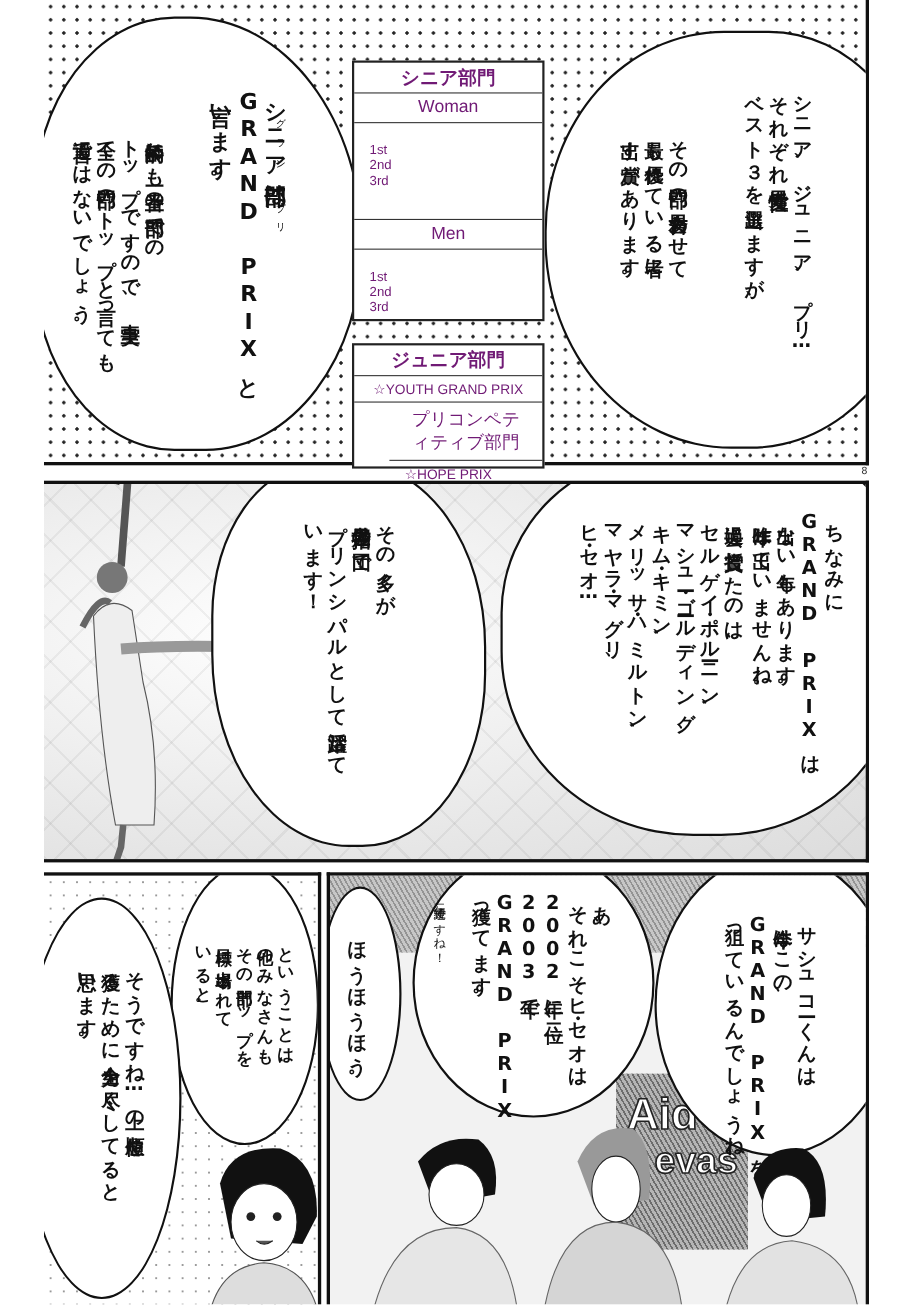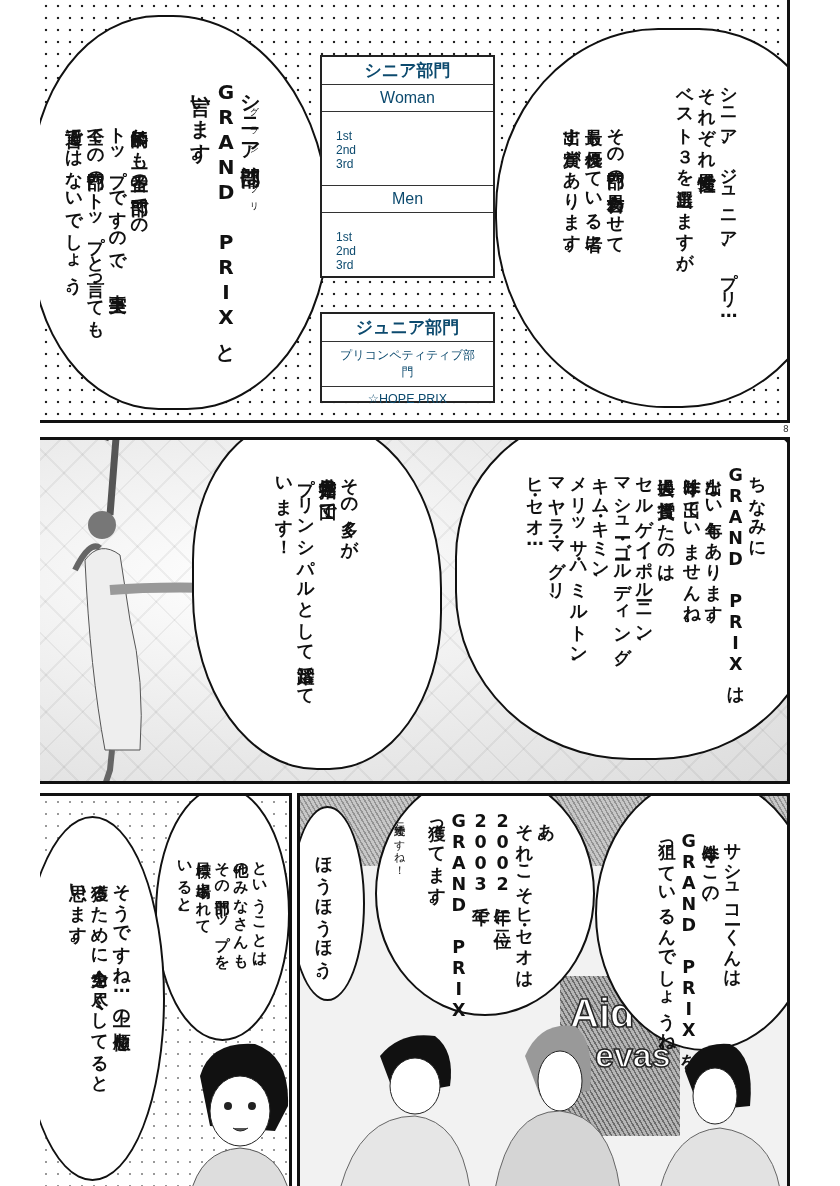--- a/index.html
+++ b/index.html
@@ -16,28 +16,28 @@
       radial-gradient(ellipse at 30% 40%, #fff 0, #e9e9e9 60%, #dcdcdc 100%); }
   .hatch { background: repeating-linear-gradient(60deg, #555 0 1.5px, #aaa 1.5px 4px); }
   .bubble { position:absolute; background:#fff; border:2px solid #111; border-radius:50%; box-sizing:border-box; }
   .vt { position:absolute; writing-mode:vertical-rl; text-orientation:upright;
         font-weight:bold; letter-spacing:1px; line-height:1.25; white-space:pre; }
   .vt-sm { font-size:15px; }
   .vt-md { font-size:17.5px; }
   .vt-lg { font-size:20px; }
   
   .chart { position:absolute; left:320px; top:55px; width:175px; border:2px solid #222; background:#fff; box-sizing:border-box; }
-  .chart .row { border-bottom:1.5px solid #333; text-align:center; font-family:"Liberation Sans",sans-serif; color:#0c4a6e; }
+  .chart .row { border-bottom:1.5px solid #333; text-align:center; font-family:"Liberation Sans",sans-serif; color:#701a75; }
   .chart .row:last-child { border-bottom:none; }
   .chart .head { font-size:17px; font-weight:bold; padding:2px 0; }
   .chart .prize { font-size:13.5px; padding:4px 0; }
   .chart .sub { font-size:16px; padding:4px 0; }
-  .chart .ranks { text-align:left; font-size:12px; padding:17px 0 14px 14px; line-height:14px; }
+  .chart .ranks { text-align:left; font-size:12px; padding:17px 0 28px 14px; line-height:14px; }
   .chart .ranks div { height:14px; }
-  .chart .small { font-size:12px; padding:5px 17px; }
+  .chart .small { font-size:16px; padding:5px 17px;margin-left:32px; }
   .chart.gap { top:312px; }
   .pagenum { position:absolute; left:783px; top:424px; font-size:9px; color:#333; }
   .figure { position:absolute; }
   .sign { position:absolute; font-family:"Liberation Sans",sans-serif; font-weight:bold; color:#fff;
           -webkit-text-stroke:1.5px #222; font-size:40px; }
 </style>
 </head>
 <body>
 
 <div class="panel dots" style="left:40px; top:0; width:750px; height:423px; border-bottom:3px solid #111; border-right:3px solid #111;">
@@ -70,22 +70,23 @@
     <div>3rd</div>
   </div>
   <div class="row sub">Men</div>
   <div class="row ranks" style="padding-bottom:4px;">
     <div>1st</div>
     <div>2nd</div>
     <div>3rd</div>
   </div>
 </div>
 
-<div class="chart gap" style="height:91px;">
+<div class="chart gap" style="height:114px;">
   <div class="row head">ジュニア部門</div>
+  <div class="row prize" style="font-size:12.5px;">☆YOUTH GRAND PRIX</div>
   <div class="row small">プリコンペティティブ部門</div>
   <div class="row prize" style="font-size:12.5px;">☆HOPE PRIX</div>
 </div>
 
 <div class="pagenum">8</div>
 
 <div class="panel sparkle" style="left:40px; top:437px; width:750px; height:347px; border:3px solid #111; border-left:none;">
 
   <svg class="figure" style="left:10px; top:-20px;" width="260" height="380" viewBox="0 0 260 380">
     <path d="M55 20 L62 0 L66 18 L60 95" stroke="#555" stroke-width="7" fill="none"></path>

